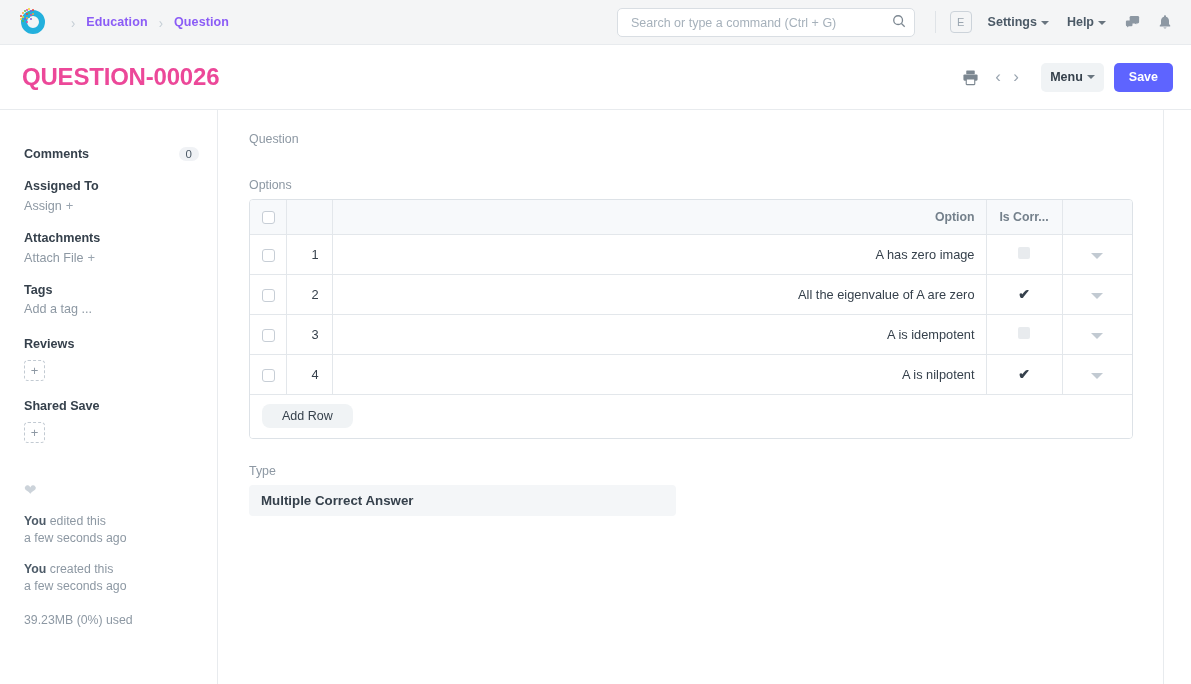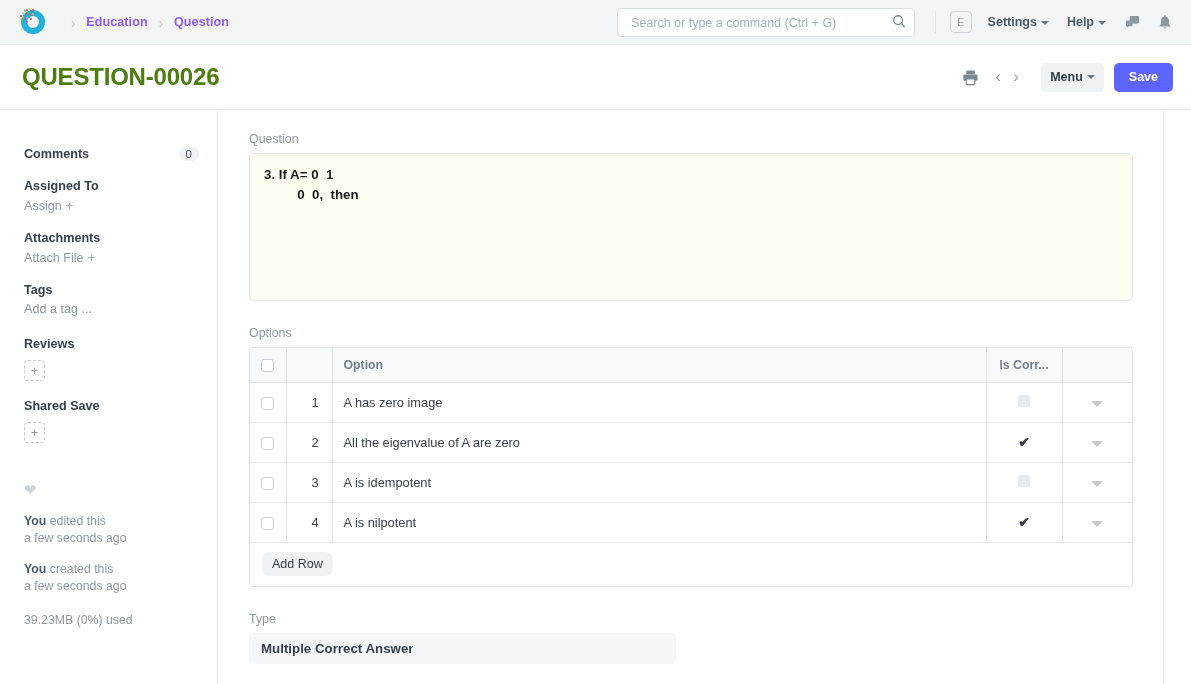--- a/index.html
+++ b/index.html
@@ -90,21 +90,21 @@
   .navicon:last-child { margin-right: 4px; }
 
   
   .titlebar {
     height: 65px;
     display: flex; align-items: center;
     padding: 0 18px 0 22px;
     border-bottom: 1px solid #e8ebee;
   }
   .page-title {
-    font-size: 24px; font-weight: bold; color: #4d7c0f;
+    font-size: 24px; font-weight: bold; color: #ec4899;
     letter-spacing: -.2px;
   }
   .title-actions { margin-left: auto; display: flex; align-items: center; }
   .icon-btn {
     cursor: pointer; display: flex; align-items: center; justify-content: center;
     color: #7c8791;
   }
   .nav-arrows { display: flex; align-items: center; margin: 0 4px 0 10px; }
   .arrow-btn {
     width: 18px; height: 26px; display: flex; align-items: center;
@@ -180,21 +180,21 @@
     border: 1px solid #dde2e7;
     border-radius: 4px;
     overflow: hidden;
     background: #fff;
   }
   .grid table { border-collapse: collapse; width: 100%; table-layout: fixed; }
   .grid th, .grid td {
     border-right: 1px solid #e3e7eb;
     border-bottom: 1px solid #e3e7eb;
     height: 40px; padding: 0 11px;
-    text-align: left; font-weight: normal;
+    text-align: right; font-weight: normal;
     font-size: 12.8px; color: #36414c;
     vertical-align: middle;
   }
   .grid thead th {
     background: #f7f9fb; color: #74808b; font-weight: bold; font-size: 12.3px;
     height: 34px;
   }
   .grid td:last-child, .grid th:last-child { border-right: 0; }
   .col-chk { width: 36px; }
   .col-idx { width: 46px; text-align: right !important; padding-right: 13px !important; color:#4c5a67; }
@@ -214,21 +214,21 @@
     width: 0; height: 0; display: inline-block;
     border-left: 6px solid transparent; border-right: 6px solid transparent;
     border-top: 6px solid #c2cad2; cursor: pointer;
   }
   .grid-footer {
     height: 43px; display: flex; align-items: center; padding: 0 12px;
     background: #fff;
   }
   .add-row-btn {
     background: #f0f3f5; color: #36414c; border: 0; border-radius: 8px;
-    font-size: 12.5px; padding: 5px 10px; cursor: pointer;
+    font-size: 12.5px; padding: 5px 20px; cursor: pointer;
     font-family: "Liberation Sans", sans-serif;
   }
   .type-value {
     width: 427px; height: 31px;
     background: #f4f6f8; border-radius: 4px;
     display: flex; align-items: center; padding: 0 12px;
     font-size: 13.3px; font-weight: bold; color: #36414c;
   }
   .rightpad { width: 27px; flex: 0 0 27px; }
 </style>
@@ -383,22 +383,20 @@
       <span>created this</span><br>
       <span>a few seconds ago</span>
     </div>
 
     <div class="sb-usage">39.23MB (0%) used</div>
   </div>
 
   <div class="main">
 
     <div class="field-label">Question</div>
-    <div class="question-box">3. If A= 0  1
-         0  0,  then</div>
 
     <div class="section-gap"></div>
 
     <div class="field-label">Options</div>
     <div class="grid">
       <table>
         <thead>
           <tr>
             <th class="col-chk">
               <span class="cbox"></span>

